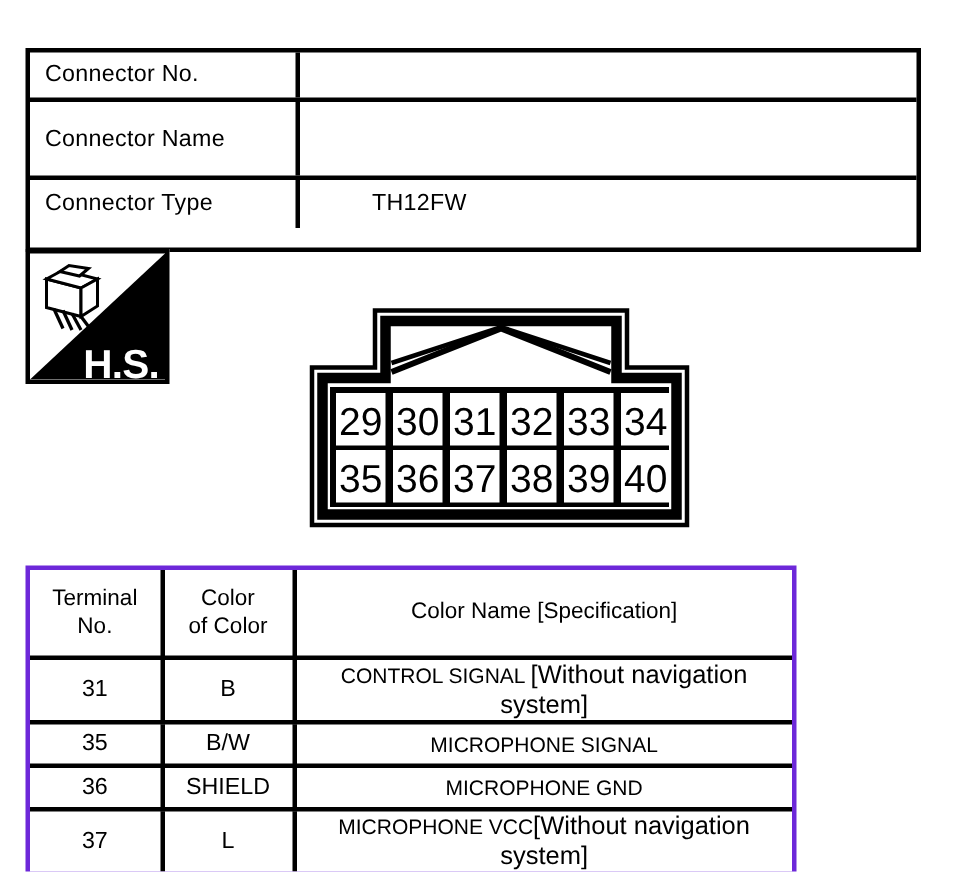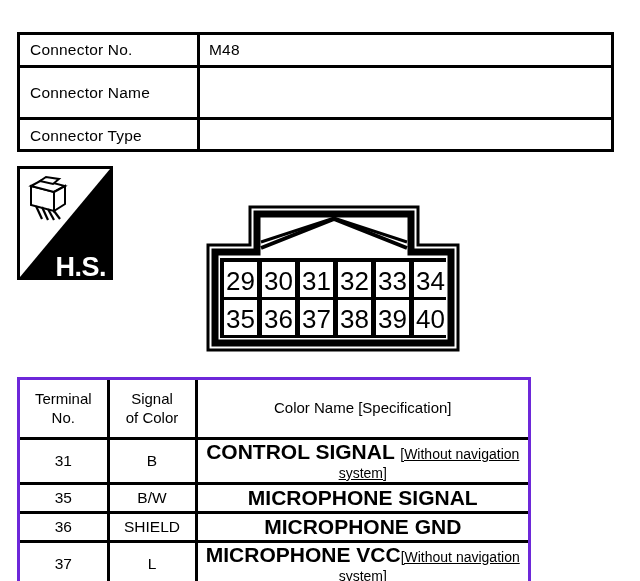--- a/index.html
+++ b/index.html
@@ -16,21 +16,21 @@
     overflow: hidden;
     -webkit-font-smoothing: none;
   }
 
   
   #info-table {
     position: absolute;
     left: 17px;
     top: 32px;
     width: 597px;
-    height: 120px;
+    height: 136px;
     border: 3px solid #000;
     box-sizing: border-box;
   }
   .info-row {
     display: flex;
     box-sizing: border-box;
     border-bottom: 3px solid #000;
   }
   .info-row:last-child { border-bottom: none; }
   .info-row.r1 { height: 33px; }
@@ -56,21 +56,21 @@
     font-size: 15.5px;
     letter-spacing: 0.2px;
   }
 
   
   #hs-icon {
     position: absolute;
     left: 17px;
     top: 166px;
     width: 96px;
-    height: 114px;
+    height: 90px;
     text-align: right;
   }
   #hs-icon .hs-frame {
     position: absolute;
     inset: 0;
     border: 3px solid #000;
     box-sizing: border-box;
     background: #ffffff;
     overflow: hidden;
   }
@@ -147,36 +147,36 @@
   }
   #terminal-table tbody td {
     height: 29px;
     font-size: 15.5px;
     font-weight: normal;
   }
   #terminal-table tbody td.sig {
     font-size: 15.5px;
   }
   .hdr2 { font-size: 15px; line-height: 1.3; }
-  .spec-small { font-size: 14px; text-decoration: underline; }
-  .sig-main { font-size: 21px; font-weight: bold; }
+  .spec-small { font-size: 17px; }
+  .sig-main { font-size: 14px; }
 </style>
 </head>
 <body>
 
 <div id="info-table">
   <div class="info-row r1">
     <div class="info-label">Connector No.</div>
-    <div class="info-value">M48</div>
   </div>
   <div class="info-row r2">
     <div class="info-label">Connector Name</div>
   </div>
   <div class="info-row r3">
     <div class="info-label">Connector Type</div>
+    <div class="info-value">TH12FW</div>
   </div>
 </div>
 
 <div id="hs-icon">
   <div class="hs-frame">
     <div class="hs-tri"></div>
     <svg class="hs-conn" viewBox="0 0 50 48">
 
       <polygon points="5,13 5,32 28,38 28,19" fill="#ffffff" stroke="#000000" stroke-width="2"></polygon>
       <polygon points="5,13 16,7 39,13 28,19" fill="#ffffff" stroke="#000000" stroke-width="2"></polygon>
@@ -246,21 +246,21 @@
         <col class="c2">
         <col class="c3">
     </colgroup>
     <thead>
       <tr>
         <th>
           <div class="hdr2">Terminal</div>
           <div class="hdr2">No.</div>
         </th>
         <th>
-          <div class="hdr2">Signal</div>
+          <div class="hdr2">Color</div>
           <div class="hdr2">of Color</div>
         </th>
         <th>Color Name [Specification]</th>
       </tr>
     </thead>
     <tbody>
       <tr>
         <td>31</td>
         <td>B</td>
         <td class="sig"><span class="sig-main">CONTROL SIGNAL </span><span class="spec-small">[Without navigation system]</span></td>

